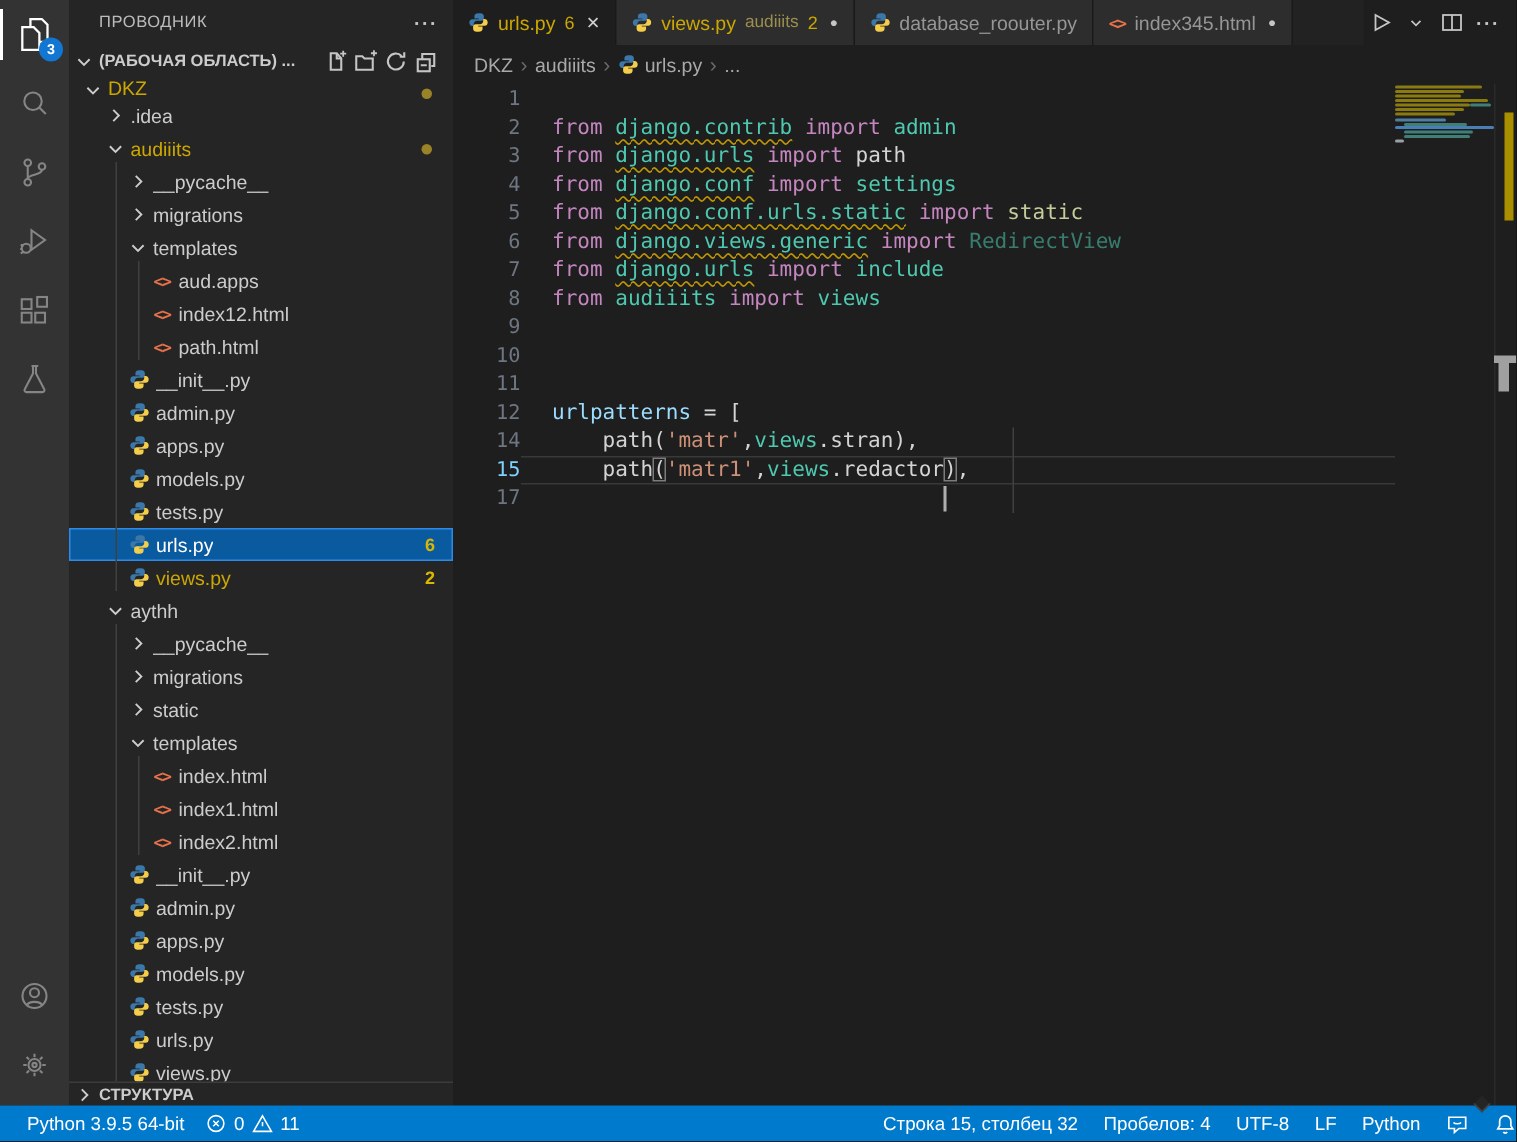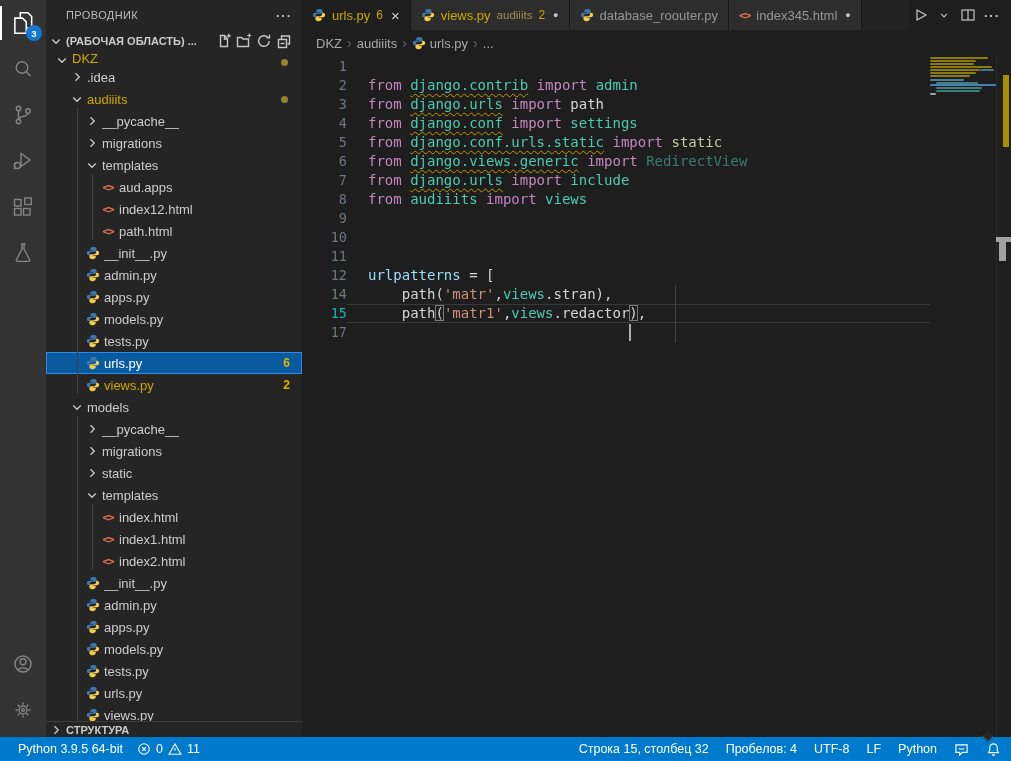--- a/index.html
+++ b/index.html
@@ -57,21 +57,21 @@
   .ed-action { width:22px; height:22px; display:flex; align-items:center; justify-content:center; color:#C5C5C5; cursor:pointer; }
 
   .breadcrumb { position:absolute; left:0; top:30px; right:0; height:26px; display:flex; align-items:center; gap:3px; padding-left:14px; font-size:13px; color:#A9A9A9; background:#1E1E1E; }
   .bc-sep { color:#6A6A6A; font-size:14px; padding:0 2px; }
   .bc-item { display:flex; align-items:center; gap:4px; cursor:pointer; }
 
   .code { position:absolute; left:0; top:57px; width:628px; font-family:"DejaVu Sans Mono","Liberation Mono",monospace; font-size:14px; }
   .code-line { display:flex; height:19px; line-height:19px; }
   .ln { width:45px; text-align:right; color:#6E7681; flex:none; font-size:13.5px; }
   .lc { flex:1; padding-left:21px; white-space:pre; color:#D4D4D4; }
-  .code-line.current .ln { color:#14b8a6; }
+  .code-line.current .ln { color:#7dd3fc; }
   .code-line.current .lc { box-shadow:inset 0 1px 0 #393939, inset 0 -1px 0 #393939; }
   .c-kw { color:#C586C0; } .c-ty { color:#4EC9B0; } .c-pl { color:#D4D4D4; }
   .c-mod { color:#4EC9B0; text-decoration:underline wavy #BF9700 1px; text-underline-offset:3px; }
   .c-un { color:#4EC9B0; opacity:.55; }
   .c-fn { color:#C3CE9A; } .c-str { color:#CE9178; } .c-var { color:#9CDCFE; }
   .c-plx { color:#D4D4D4; outline:1px solid #7c7c7c; outline-offset:-1px; }
   .indent-guide { position:absolute; width:1px; background:#404040; }
   .cursor { position:absolute; width:1.5px; height:17px; background:#AEAFAD; }
 
   
@@ -79,21 +79,21 @@
   .mm-bar { position:absolute; height:2px; border-radius:1px; }
   .mm-divider { position:absolute; left:694px; top:56px; width:1px; bottom:0; background:#2A2A2A; }
   .overview { position:absolute; right:0; top:26px; width:15px; bottom:0; }
   .ov-warn { position:absolute; right:2px; top:49px; width:6px; height:72px; background:#A98E00; }
   .ov-thumbT-h { position:absolute; right:0; top:211px; width:15px; height:5px; background:#A0A0A0; }
   .ov-thumbT-v { position:absolute; right:5px; top:216px; width:7px; height:19px; background:#A0A0A0; }
 
   
   .statusbar { position:absolute; left:0; bottom:0; width:1011px; height:24px; background:#007ACC; color:#FFFFFF; display:flex; align-items:center; font-size:12.5px; z-index:6; }
   .st-left { display:flex; align-items:center; gap:14px; padding-left:18px; }
-  .st-right { margin-left:auto; display:flex; align-items:center; gap:17px; padding-right:10px; }
+  .st-right { margin-left:auto; display:flex; align-items:center; gap:17px; }
   .st-item { display:flex; align-items:center; gap:5px; cursor:pointer; white-space:nowrap; }
 
   
   .tooltip { position:absolute; left:829px; top:708px; height:27px; background:#252526; border:1px solid #454545; color:#CCCCCC; font-size:13px; display:flex; align-items:center; padding:0 11px; z-index:10; }
   .tooltip-arrow { position:absolute; left:984px; top:732px; width:8px; height:8px; background:#252526; border-right:1px solid #454545; border-bottom:1px solid #454545; transform:rotate(45deg); z-index:9; }
 </style>
 </head>
 <body>
 
 <div class="app">
@@ -387,21 +387,21 @@
           <span class="tbadge">2</span>
         </div>
         <div class="trow" style="padding-left: 23px;">
           <span class="twist">
             <span class="icon">
               <svg width="12" height="12" viewBox="0 0 16 16" fill="none" stroke="currentColor" stroke-width="1.4">
                 <path d="M3 6l5 5 5-5" stroke-width="1.7"></path>
               </svg>
             </span>
           </span>
-          <span class="tlabel">models</span>
+          <span class="tlabel">aythh</span>
         </div>
         <div class="trow" style="padding-left: 38px;">
           <span class="twist">
             <span class="icon">
               <svg width="12" height="12" viewBox="0 0 16 16" fill="none" stroke="currentColor" stroke-width="1.4">
                 <path d="M6 3l5 5-5 5" stroke-width="1.7"></path>
               </svg>
             </span>
           </span>
           <span class="tlabel">__pycache__</span>

